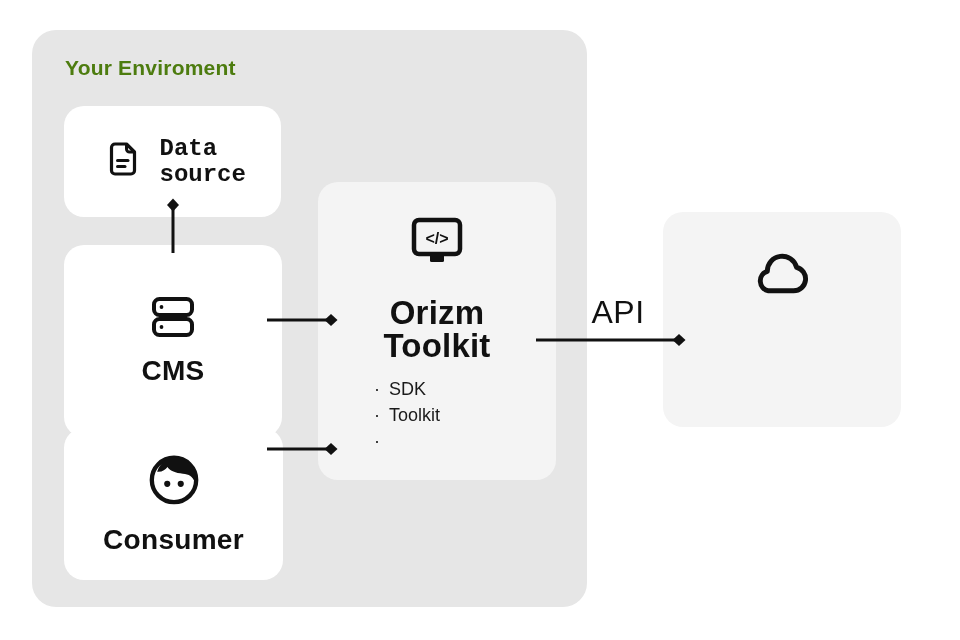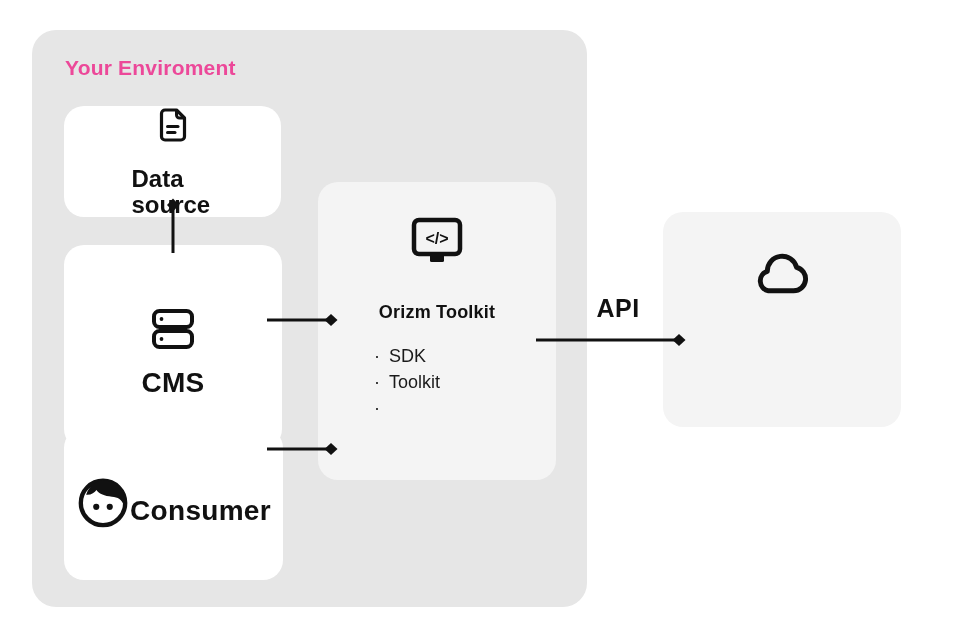--- a/index.html
+++ b/index.html
@@ -10,43 +10,43 @@
     color:#111111;
   }
   .abs{position:absolute;}
   
   .env{
     left:32px;top:30px;width:555px;height:577px;
     background:#e6e6e6;border-radius:24px;
   }
   .env-title{
     left:65px;top:56px;
-    font-size:21px;font-weight:bold;letter-spacing:.2px;color:#ec4899;
+    font-size:21px;font-weight:bold;letter-spacing:.2px;color:#4d7c0f;
   }
   
   .card{
     background:#ffffff;border-radius:20px;
     display:flex;align-items:center;justify-content:center;
   }
-  .card-data-source{left:64px;top:106px;width:217px;height:111px;flex-direction:column;gap:18px;}
-  .card-cms{left:64px;top:245px;width:218px;height:192px;flex-direction:column;padding-top:12px;}
-  .card-consumer{left:64px;top:428px;width:219px;height:152px;}
+  .card-data-source{left:64px;top:106px;width:217px;height:111px;flex-direction:row;gap:18px;font-family:Liberation Mono, monospace;}
+  .card-cms{left:64px;top:245px;width:218px;height:192px;flex-direction:column;padding-top:0;}
+  .card-consumer{left:64px;top:428px;width:219px;height:152px;flex-direction:column;}
   .node-label{font-weight:bold;color:#111;}
   .ds-label{font-size:24px;line-height:1.05;width:82px;}
   .cms-label{font-size:28px;margin-top:12px;letter-spacing:.3px;}
   .consumer-label{font-size:28px;margin-top:14px;letter-spacing:.3px;}
   
   .toolkit{
     left:318px;top:182px;width:238px;height:298px;
     background:#f4f4f4;border-radius:20px;
     display:flex;flex-direction:column;align-items:center;
   }
   .toolkit-icon{margin-top:34px;}
   .toolkit-title{
-    margin-top:26px;font-size:18px;font-weight:bold;line-height:33px;
+    margin-top:26px;font-size:33px;font-weight:bold;line-height:33px;
     text-align:center;width:120px;letter-spacing:.2px;
   }
   .feature-list{
     margin:14px 0 0 0;padding:0;list-style:none;
     align-self:flex-start;margin-left:56px;
     font-size:18px;line-height:26px;color:#1a1a1a;
   }
   .feature-item{display:flex;gap:9px;align-items:baseline;}
   
   .platform{
@@ -55,21 +55,21 @@
     display:flex;flex-direction:column;align-items:center;
   }
   .platform-icon{margin-top:40px;}
   .platform-title{
     margin-top:24px;font-size:29px;font-weight:bold;line-height:37px;
     text-align:center;width:150px;letter-spacing:.4px;
   }
   
   .api-label{
     left:568px;top:294px;width:100px;text-align:center;
-    font-size:25px;font-weight:bold;letter-spacing:.5px;color:#111;
+    font-size:32px;font-weight:normal;letter-spacing:.5px;color:#111;
   }
   
   .overlay{left:0;top:0;width:960px;height:640px;pointer-events:none;}
   .overlay line{stroke:#111;stroke-width:3;}
   .overlay .diamond{fill:#111;}
   
   .ink-stroke{stroke:#111;fill:none;}
 </style>
 </head>
 <body>

